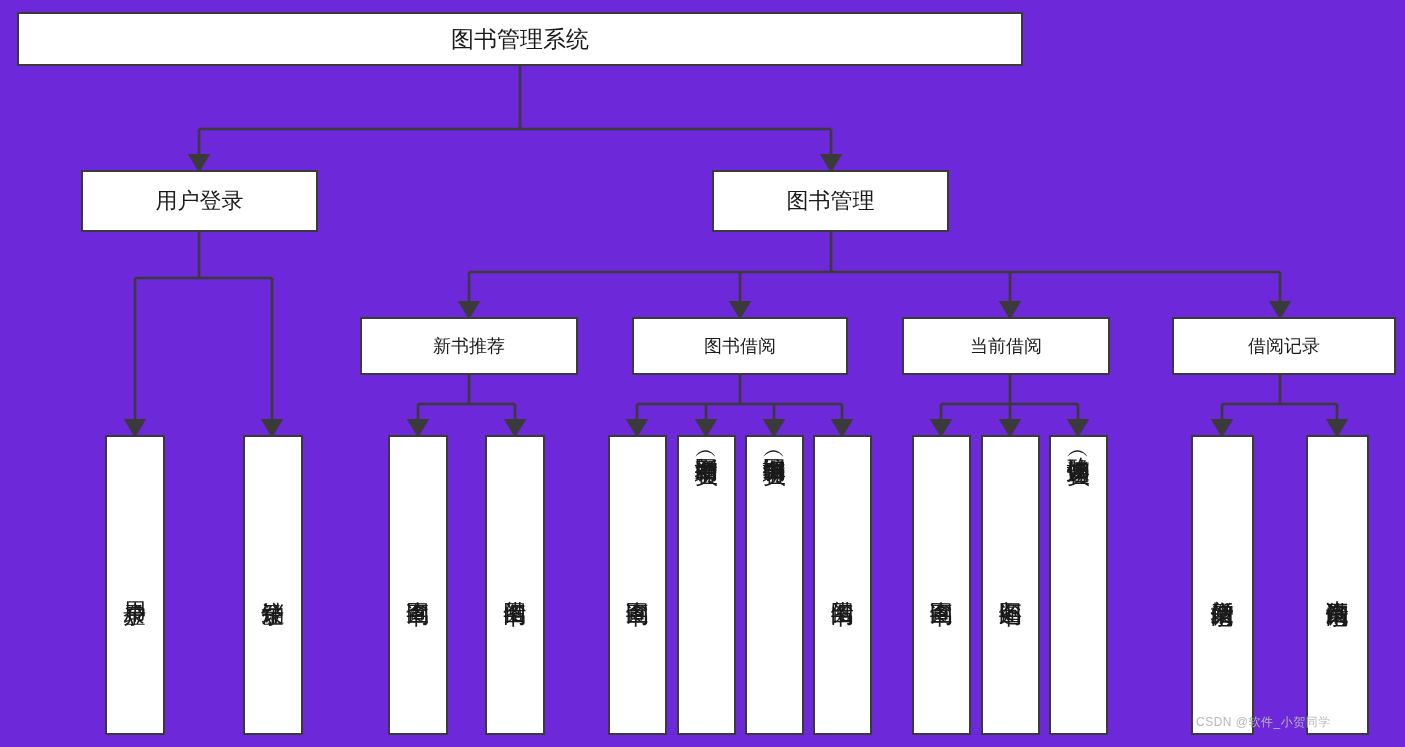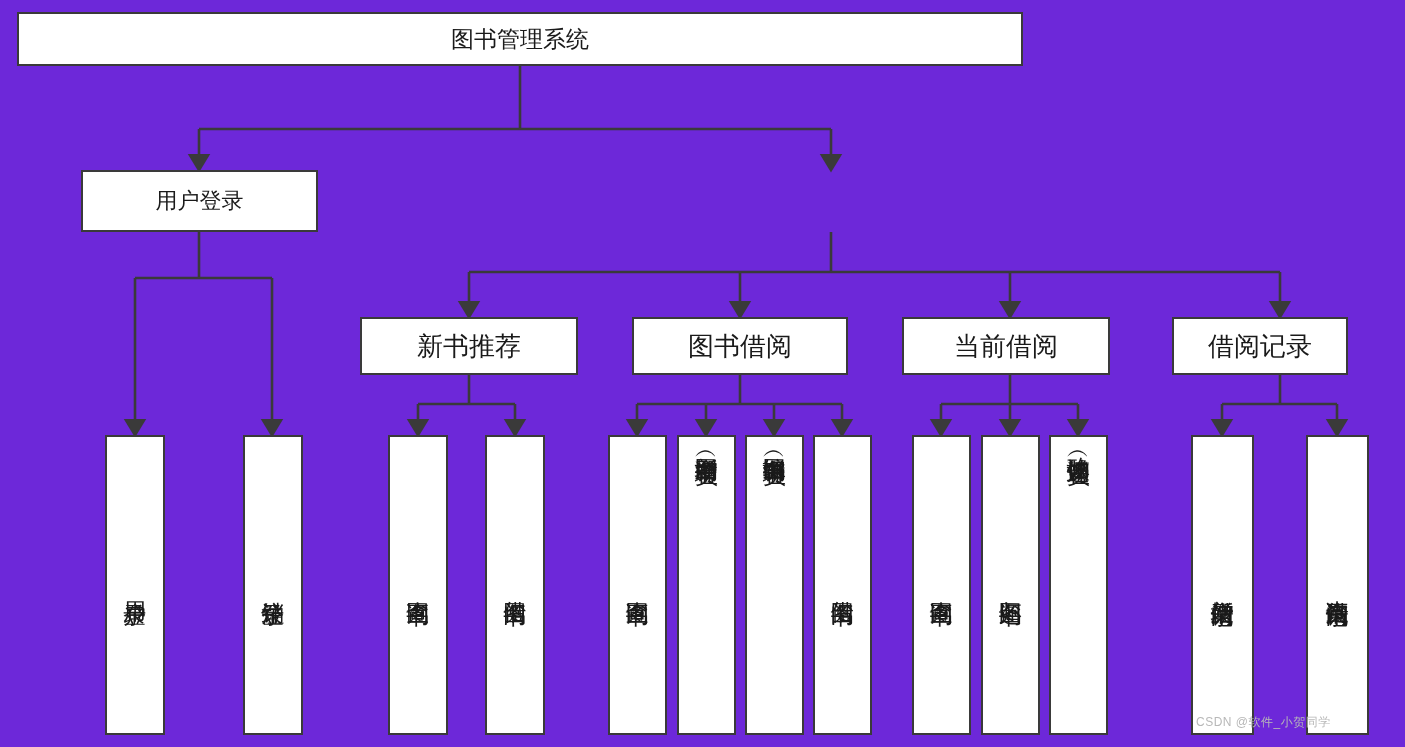--- a/index.html
+++ b/index.html
@@ -4,21 +4,21 @@
 <style>
   html,body{margin:0;padding:0;background:#ffffff;}
   body{width:1405px;height:747px;overflow:hidden;font-family:"Liberation Sans","DejaVu Sans",sans-serif;}
   #stage{position:relative;width:1405px;height:747px;background:#6d28d9;}
   svg#wires{position:absolute;left:0;top:0;width:1405px;height:747px;pointer-events:none;}
 
   .node{position:absolute;box-sizing:border-box;background:#ffffff;border:2px solid #3a3a3a;
         display:flex;align-items:center;justify-content:center;color:#1a1a1a;z-index:2;}
   .node.root{font-size:23px;}
   .node.lvl2{font-size:22px;}
-  .node.lvl3{font-size:26px;}
+  .node.lvl3{font-size:18px;}
 
   .leaf{position:absolute;box-sizing:border-box;background:#ffffff;border:2px solid #3a3a3a;
         z-index:2;display:flex;align-items:center;justify-content:center;overflow:hidden;}
   .leaf .vtext{writing-mode:vertical-rl;text-orientation:upright;font-size:23px;line-height:1.06;
         letter-spacing:1px;color:#1a1a1a;white-space:nowrap;}
   .leaf.tall .vtext{align-self:flex-start;margin-top:2px;}
 
   #watermark{position:absolute;left:1196px;top:714px;font-size:12px;color:#b8b8b8;
              letter-spacing:.5px;z-index:3;white-space:nowrap;}
 </style>
@@ -77,31 +77,34 @@
     </g>
   </svg>
 
   <div class="node root" style="left:17px;top:12px;width:1006px;height:54px;">
     <span>图书管理系统</span>
   </div>
 
   <div class="node lvl2" style="left:81px;top:170px;width:237px;height:62px;">
     <span>用户登录</span>
   </div>
+  <div class="node lvl2" style="left:712px;top:170px;width:237px;height:62px;">
+    <span>图书管理</span>
+  </div>
 
   <div class="node lvl3" style="left:360px;top:317px;width:218px;height:58px;">
     <span>新书推荐</span>
   </div>
   <div class="node lvl3" style="left:632px;top:317px;width:216px;height:58px;">
     <span>图书借阅</span>
   </div>
   <div class="node lvl3" style="left:902px;top:317px;width:208px;height:58px;">
     <span>当前借阅</span>
   </div>
-  <div class="node lvl3" style="left:1172px;top:317px;width:176px;height:58px;">
+  <div class="node lvl3" style="left:1172px;top:317px;width:224px;height:58px;">
     <span>借阅记录</span>
   </div>
 
   <div class="leaf" style="left:105px;top:435px;width:60px;height:300px;">
     <span class="vtext">用户登录</span>
   </div>
   <div class="leaf" style="left:243px;top:435px;width:60px;height:300px;">
     <span class="vtext">注销登录</span>
   </div>
 

